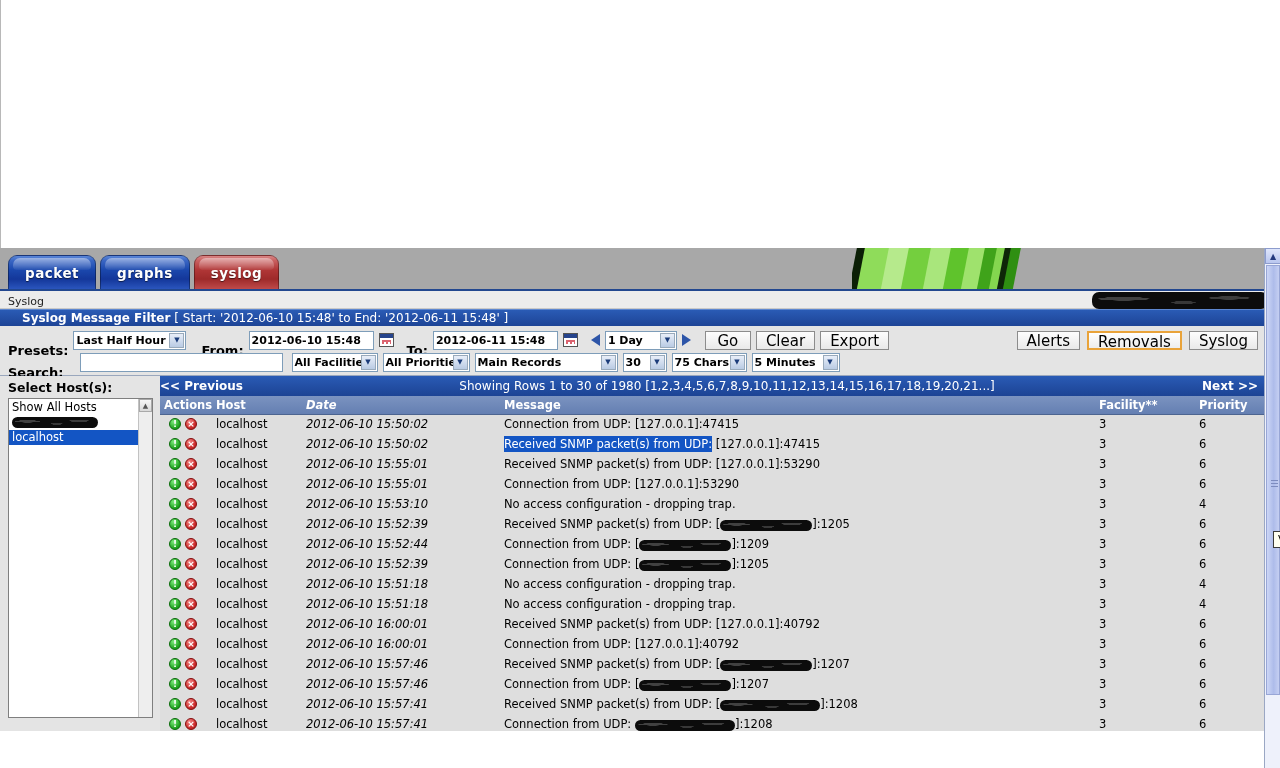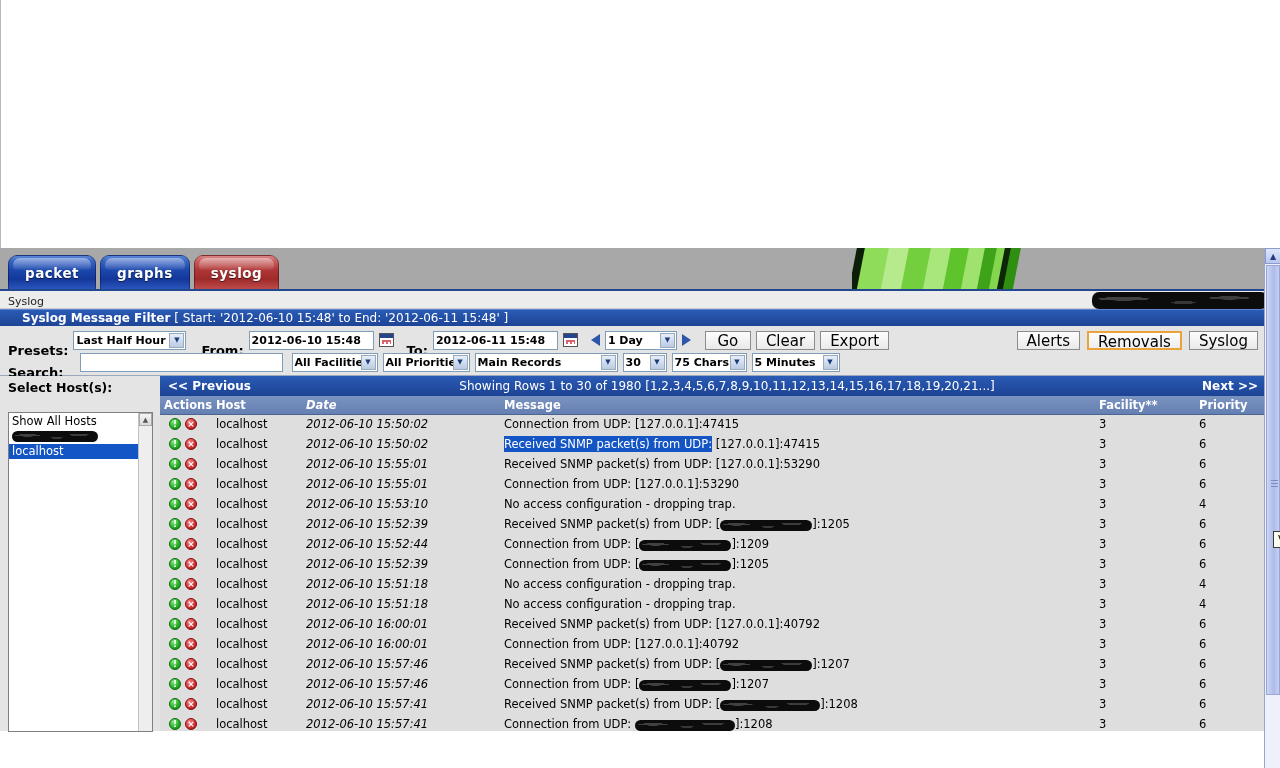--- a/index.html
+++ b/index.html
@@ -227,21 +227,21 @@
     display: flex;
     height: 355px;
     background: #ffffff;
   }
   .sidebar {
     width: 160px;
     background: #e4e4e4;
     padding: 4px 6px 0 8px;
     flex: 0 0 auto;
   }
-  .sidebar-title { font-weight: bold; font-size: 12.5px; margin-bottom: 17px; }
+  .sidebar-title { font-weight: bold; font-size: 12.5px; margin-bottom: 3px; }
   .hostbox {
     position: relative;
     width: 145px; height: 320px;
     background: #ffffff;
     border: 1px solid #7f7f7f;
     overflow: hidden;
   }
   .hostlist { padding: 1px 0 0 0; }
   .hostitem {
     height: 15px;
@@ -275,21 +275,21 @@
 
   
   .pagebar {
     position: relative;
     height: 20px;
     background: linear-gradient(to bottom, #2a5bb5, #1c4394);
     color: #ffffff;
     font-size: 12px;
     display: flex; align-items: center;
   }
-  .pagebar .prev { font-weight: bold; padding-left: 8px; }
+  .pagebar .prev { font-weight: bold; }
   .pagebar .center {
     position: absolute; left: 14px; right: 0;
     text-align: center;
   }
   .pagebar .center a { color: #ffffff; text-decoration: none; }
   .pagebar .next {
     position: absolute; right: 22px;
     font-weight: bold;
   }
 

